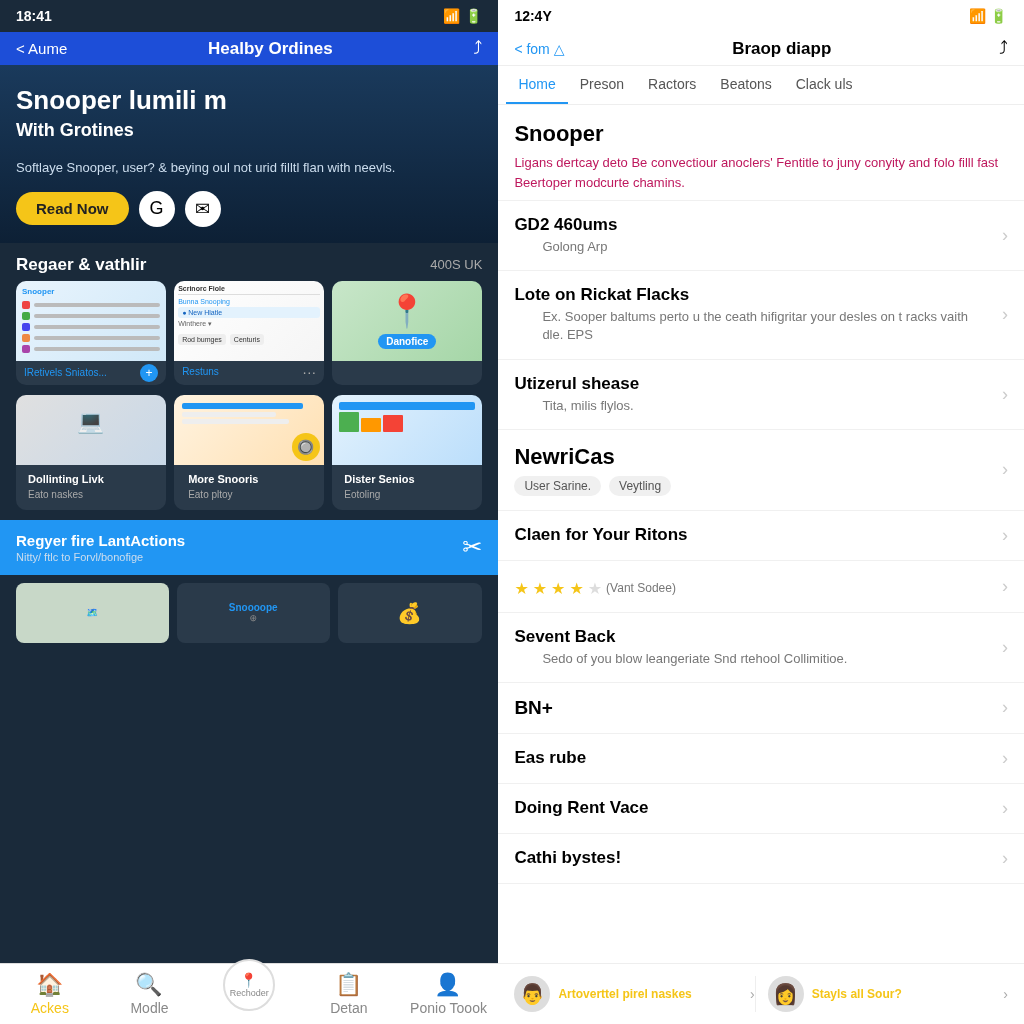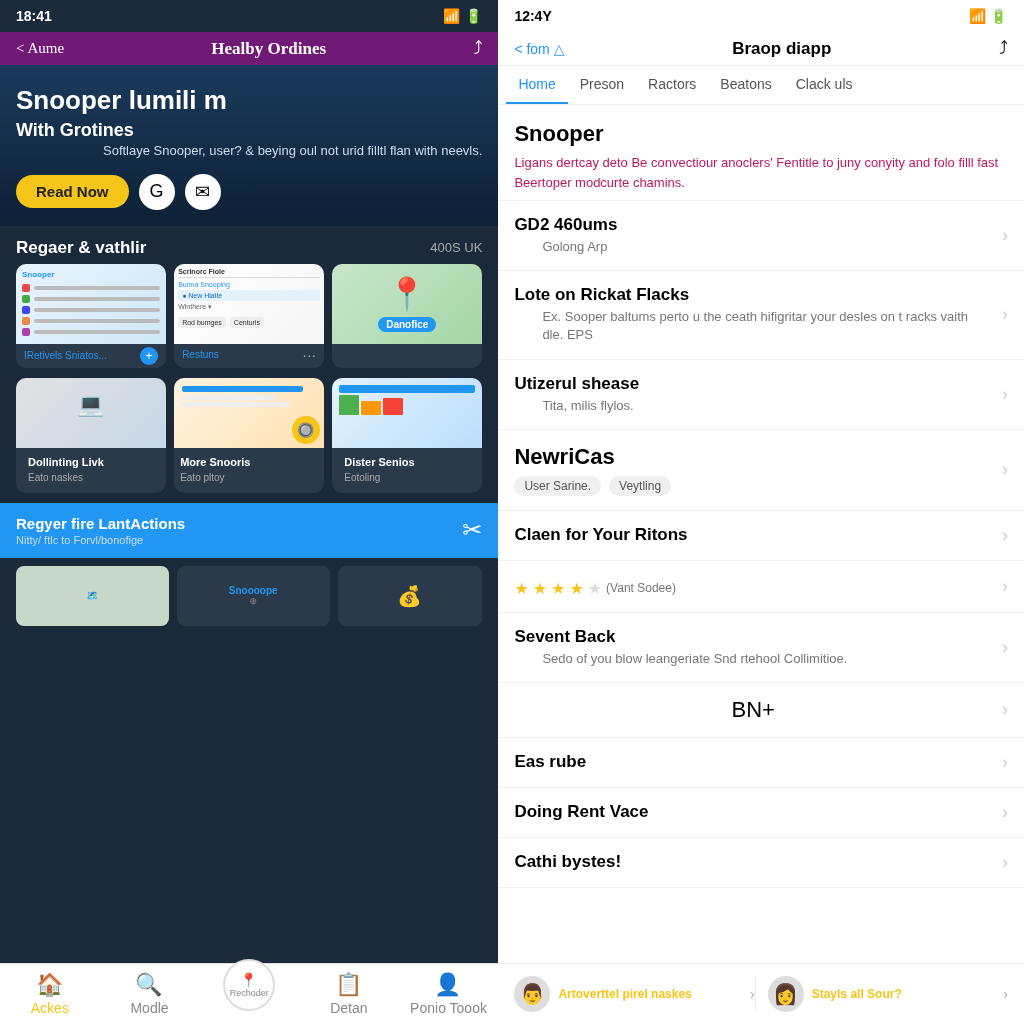--- a/index.html
+++ b/index.html
@@ -30,22 +30,21 @@
       color: #fff;
       font-size: 14px;
       font-weight: 600;
     }
 
     .left-nav-bar {
       display: flex;
       align-items: center;
       justify-content: space-between;
       padding: 6px 16px;
-      background: #701a75;
-      font-family: Liberation Serif, serif;
+      background: #1d4ed8;
     }
 
     .left-nav-back {
       color: #fff;
       font-size: 15px;
     }
 
     .left-nav-title {
       color: #fff;
       font-size: 17px;
@@ -66,23 +65,22 @@
     .hero-title {
       color: #fff;
       font-size: 26px;
       font-weight: 800;
       line-height: 1.2;
     }
 
     .hero-subtitle {
       color: #cde;
       font-size: 13px;
-      margin-top: 0;
+      margin-top: 17px;
       line-height: 1.4;
-      text-align: right;
     }
 
     .hero-actions {
       display: flex;
       align-items: center;
       gap: 10px;
       margin-top: 14px;
     }
 
     .read-now-btn {
@@ -626,21 +624,21 @@
     </div>
     <div class="thumb-card">
       <div class="left-thumb-screenshot" style="background:linear-gradient(135deg,#fff3e0,#ffe0b2);height:70px;position:relative;">
         <div style="font-size:14px;padding:4px;">
           <div style="background:#2196F3;height:6px;border-radius:2px;width:90%;margin-bottom:3px;"></div>
           <div style="background:#eee;height:5px;border-radius:2px;width:70%;margin-bottom:2px;"></div>
           <div style="background:#eee;height:5px;border-radius:2px;width:80%;"></div>
         </div>
         <div class="thumb-icon-overlay">🔘</div>
       </div>
-      <div style="padding:4px 0;">
+      <div style="padding:4px 8px;">
         <div class="thumb-label">More Snooris</div>
         <div class="thumb-sublabel">Eato pltoy</div>
       </div>
     </div>
     <div class="thumb-card">
       <div class="left-thumb-screenshot" style="background:linear-gradient(135deg,#e3f2fd,#bbdefb);height:70px;">
         <div style="font-size:8px;padding:3px;">
           <div style="background:#2196F3;height:8px;border-radius:2px;margin-bottom:2px;"></div>
           <div style="display:flex;gap:2px;margin-bottom:2px;">
             <div style="background:#4caf50;height:20px;border-radius:1px;width:20px;"></div>
@@ -791,21 +789,21 @@
     <div class="list-item-row">
       <div class="list-item-content">
         <div class="list-item-title">Sevent Back</div>
         <div class="list-item-subtitle">Sedo of you blow leangeriate Snd rtehool Collimitioe.</div>
       </div>
       <span class="list-item-chevron">›</span>
     </div>
 
     <div class="list-item-row">
       <div class="list-item-content">
-        <div class="list-item-title" style="font-size:22px;font-weight:400;text-align:center;">BN+</div>
+        <div class="list-item-title" style="font-size:19px;font-weight:700;">BN+</div>
       </div>
       <span class="list-item-chevron">›</span>
     </div>
 
     <div class="list-item-row">
       <div class="list-item-content">
         <div class="list-item-title">Eas rube</div>
       </div>
       <span class="list-item-chevron">›</span>
     </div>

